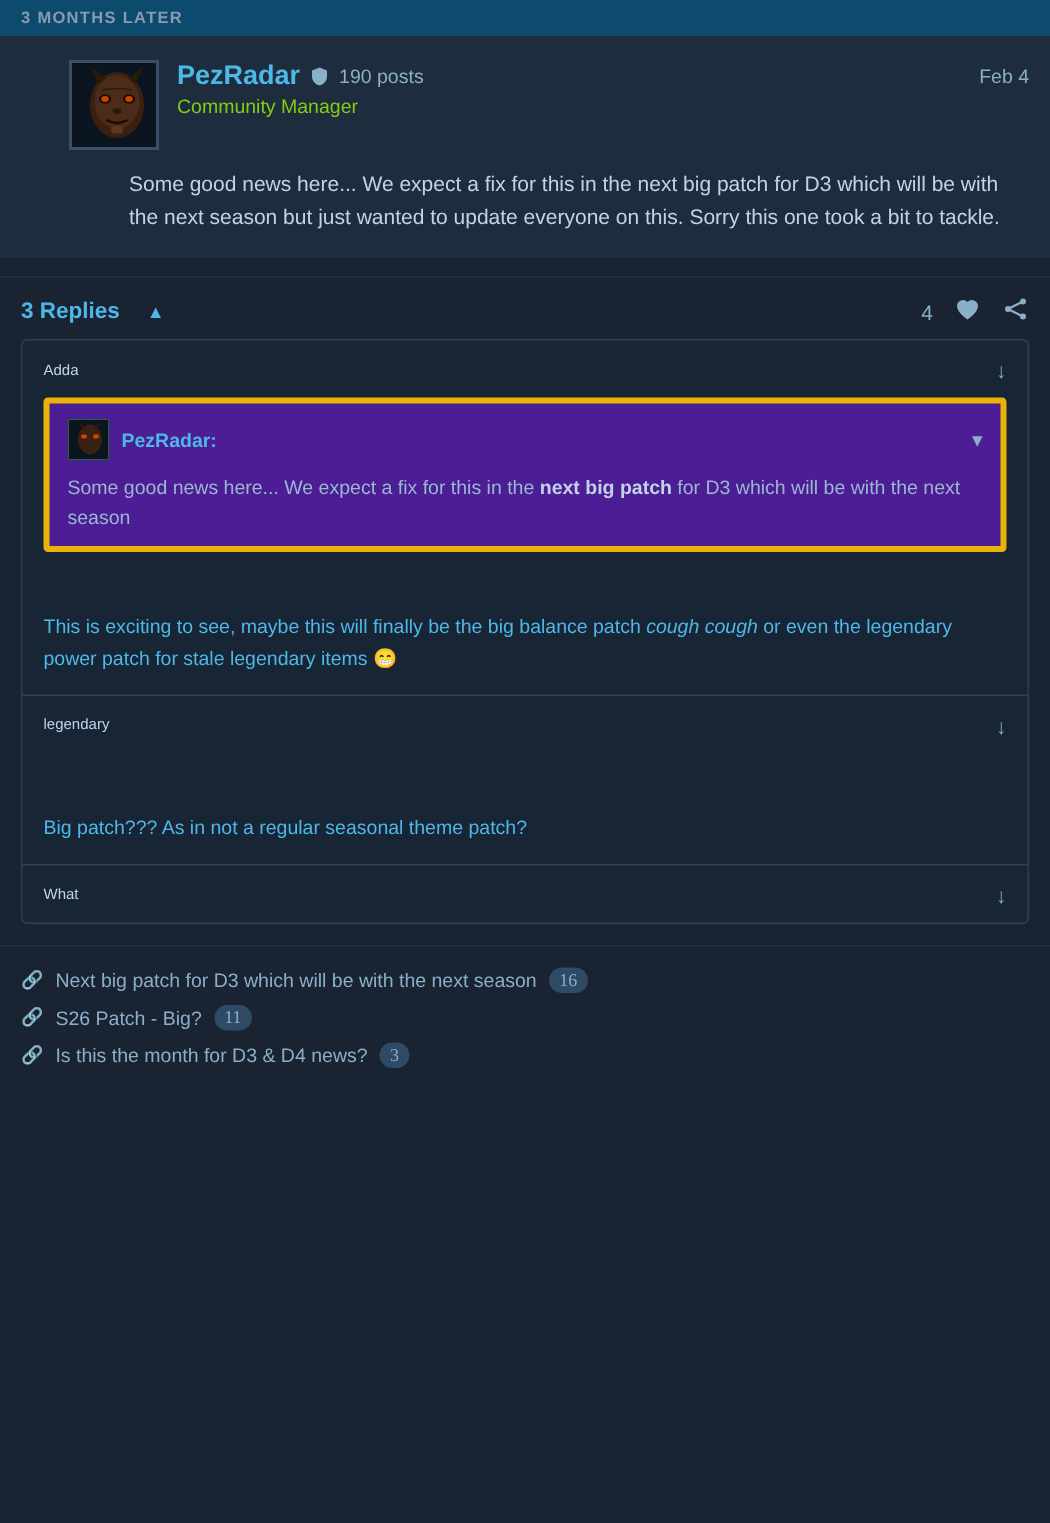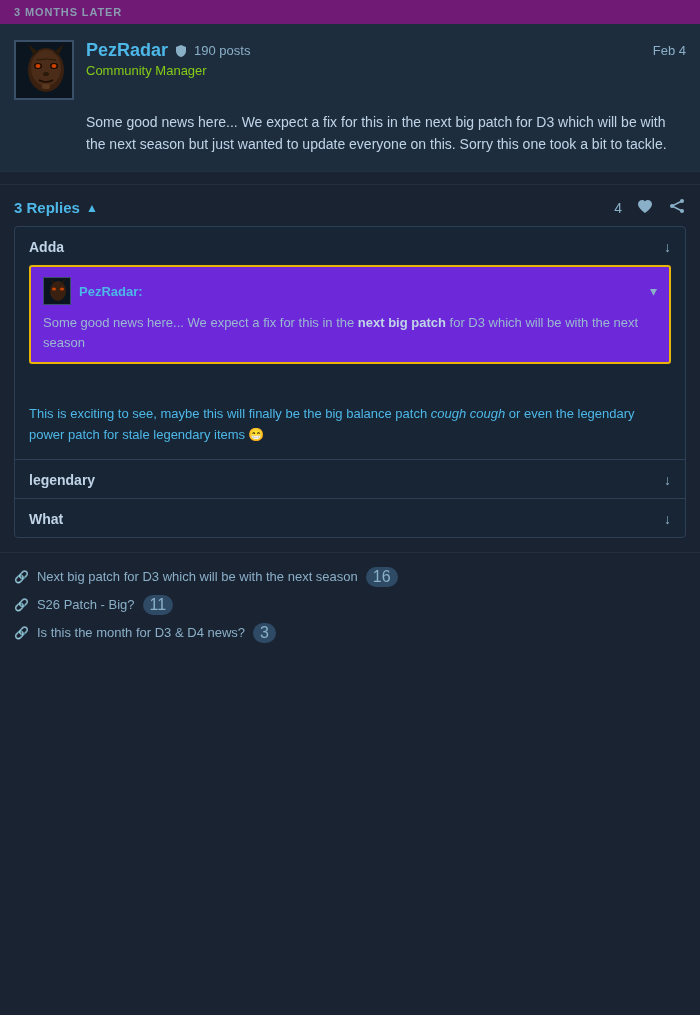--- a/index.html
+++ b/index.html
@@ -5,39 +5,40 @@
     * { box-sizing: border-box; margin: 0; padding: 0; }
     body {
       background-color: #1a2332;
       color: #c0cfe0;
       font-family: -apple-system, BlinkMacSystemFont, 'Segoe UI', sans-serif;
       font-size: 14px;
       width: 700px;
     }
 
     .time-separator {
-      background-color: #701a75;
+      background-color: #0c4a6e;
       padding: 6px 14px;
       font-size: 11px;
       font-weight: 700;
       color: #8a9bb0;
       letter-spacing: 0.08em;
       text-transform: uppercase;
     }
 
     .post-container {
       background-color: #1e2d3e;
       padding: 16px 14px 16px 14px;
       border-bottom: 1px solid #243040;
     }
 
     .post-header {
       display: flex;
       align-items: flex-start;
       margin-bottom: 12px;
+      margin-left: 32px;
     }
 
     .avatar {
       width: 60px;
       height: 60px;
       border: 2px solid #3a5068;
       margin-right: 12px;
       flex-shrink: 0;
       overflow: hidden;
       background: #0a1520;
@@ -97,21 +98,21 @@
       align-items: center;
       justify-content: space-between;
       padding: 12px 14px 8px 14px;
       border-top: 1px solid #243040;
       margin-top: 12px;
     }
 
     .replies-toggle {
       display: flex;
       align-items: center;
-      gap: 6px;
+      gap: 18px;
       color: #4db8e8;
       font-size: 15px;
       font-weight: 600;
       cursor: pointer;
     }
 
     .chevron-up {
       font-size: 12px;
       color: #4db8e8;
     }
@@ -144,37 +145,37 @@
     }
 
     .reply-header {
       display: flex;
       align-items: center;
       justify-content: space-between;
       padding: 12px 14px 10px 14px;
     }
 
     .reply-author {
-      font-size: 14px;
-      font-weight: 700;
+      font-size: 10px;
+      font-weight: 400;
       color: #c0d4e8;
     }
 
     .chevron-down {
       color: #8ab0c8;
       font-size: 14px;
     }
 
     .reply-content {
       padding: 0 14px 14px 14px;
     }
 
     .quote-block {
-      background: #6d28d9;
-      border: 2px solid #eab308;
+      background: #4c1d95;
+      border: 4px solid #eab308;
       border-radius: 3px;
       margin-bottom: 12px;
       padding: 10px 12px;
     }
 
     .quote-header {
       display: flex;
       align-items: center;
       gap: 8px;
       margin-bottom: 8px;
@@ -238,21 +239,22 @@
 
     .related-link {
       color: #8ab0c8;
     }
 
     .related-count {
       background: #2e4a65;
       color: #8ab0c8;
       border-radius: 10px;
       padding: 1px 7px;
-      font-size: 16px;
+      font-size: 12px;
+      font-family: Liberation Serif, serif;
     }
 
     .link-icon {
       color: #8ab0c8;
       font-size: 12px;
     }
 
     
     .avatar-face {
       width: 60px;
@@ -368,20 +370,25 @@
         This is exciting to see, maybe this will finally be the big balance patch <em>cough cough</em> or even the legendary power patch for stale legendary items 😁
       </div>
     </div>
   </div>
 
   <div class="reply-item">
     <div class="reply-header">
       <span class="reply-author">legendary</span>
       <span class="chevron-down">↓</span>
     </div>
+    <div class="reply-content">
+      <div class="reply-text">
+        Big patch??? As in not a regular seasonal theme patch?
+      </div>
+    </div>
   </div>
 
   <div class="reply-item">
     <div class="reply-header">
       <span class="reply-author">What</span>
       <span class="chevron-down">↓</span>
     </div>
   </div>
 
 </div>

